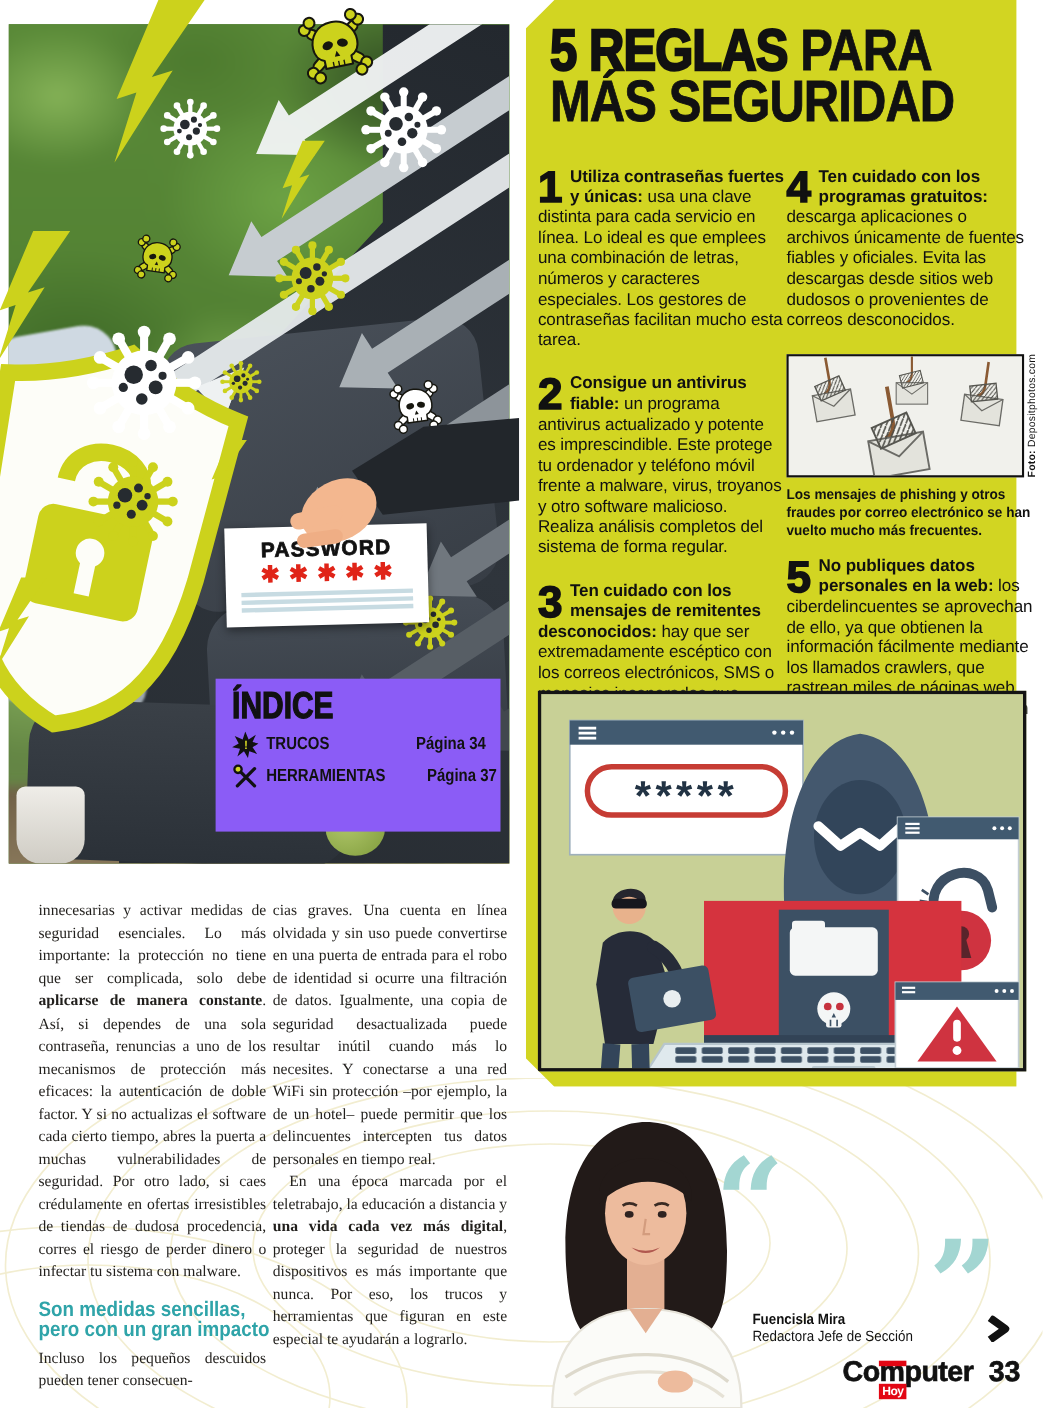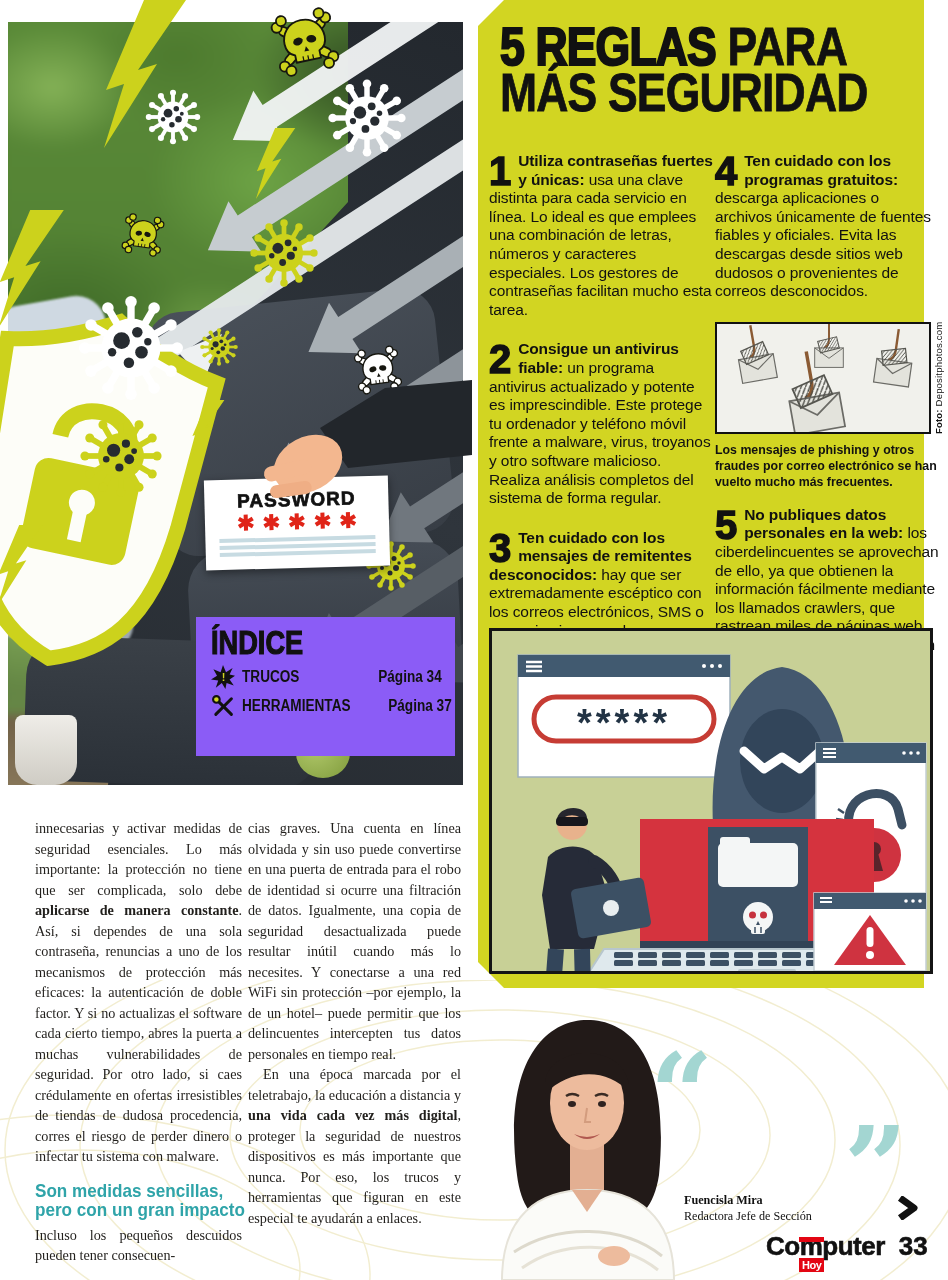--- a/index.html
+++ b/index.html
@@ -98,21 +98,21 @@
 
   
   .woman { position:absolute; left:462px; top:1000px; width:252px; height:280px; z-index:1; }
   .quote { position:absolute; left:648px; top:1066px; width:300px; height:180px; z-index:2; }
   .q-mark { position:absolute; font-family:"DejaVu Serif", serif; font-weight:700; font-size:110px; line-height:80px;
     color:#a3d6d2; z-index:0; }
   .q-open { left:2px; top:-12px; }
   .q-close { left:196px; top:62px; }
   .q-text { position:absolute; left:36px; top:20px; width:252px; font-size:26.5px; line-height:32px; color:#3c3c3c;
     letter-spacing:-.3px; z-index:1; }
-  .q-attr { position:absolute; left:36px; top:126px; z-index:1;font-family:Liberation Serif, serif; }
+  .q-attr { position:absolute; left:36px; top:126px; z-index:1; }
   .q-author { font-size:13.5px; font-weight:700; transform:scaleX(.9); transform-origin:left; white-space:nowrap; }
   .q-role { font-size:13.5px; transform:scaleX(.9); transform-origin:left; white-space:nowrap; }
   .q-arrow { position:absolute; left:249px; top:130px; width:22px; height:24px; z-index:1; }
 
   .brand { position:absolute; left:766px; top:1231px; display:flex; align-items:flex-start; gap:14px; z-index:2; }
   .brand-name { position:relative; font-size:26px; font-weight:700; letter-spacing:-.5px; -webkit-text-stroke:.6px #111; }
   .brand-bar { position:absolute; left:33px; top:6px; width:25px; height:4.5px; background:#e30613; }
   .brand-hoy { position:absolute; left:33px; top:27px; background:#e30613; color:#fff; font-size:11px; font-weight:700;
     line-height:14px; padding:0 3px;text-align:center; -webkit-text-stroke:0; }
   .brand-num { font-size:26px; font-weight:700; -webkit-text-stroke:.6px #111; }
@@ -457,21 +457,21 @@
   </svg>
 
   <div class="col-text col1" lang="es">
     <p><span>innecesarias y activar medidas de seguridad esenciales. Lo más importante: la protección no tiene que ser complicada, solo debe </span><b>aplicarse de manera constante</b><span>. Así, si dependes de una sola contraseña, renuncias a uno de los mecanismos de protección más eficaces: la autenticación de doble factor. Y si no actualizas el software cada cierto tiempo, abres la puerta a muchas vulnerabilidades de seguridad. Por otro lado, si caes crédulamente en ofertas irresistibles de tiendas de dudosa procedencia, corres el riesgo de perder dinero o infectar tu sistema con malware.</span></p>
     <h3 class="subhead"><span>Son medidas sencillas,</span><br><span>pero con un gran impacto</span></h3>
     <p><span>Incluso los pequeños descuidos pueden tener consecuen-</span></p>
   </div>
 
   <div class="col-text col2" lang="es">
     <p><span>cias graves. Una cuenta en línea olvidada y sin uso puede convertirse en una puerta de entrada para el robo de identidad si ocurre una filtración de datos. Igualmente, una copia de seguridad desactualizada puede resultar inútil cuando más lo necesites. Y conectarse a una red WiFi sin protección –por ejemplo, la de un hotel– puede permitir que los delincuentes intercepten tus datos personales en tiempo real.</span></p>
-    <p class="indented"><span>En una época marcada por el teletrabajo, la educación a distancia y </span><b>una vida cada vez más digital</b><span>, proteger la seguridad de nuestros dispositivos es más importante que nunca. Por eso, los trucos y herramientas que figuran en este especial te ayudarán a enlaces.</span></p>
+    <p class="indented"><span>En una época marcada por el teletrabajo, la educación a distancia y </span><b>una vida cada vez más digital</b><span>, proteger la seguridad de nuestros dispositivos es más importante que nunca. Por eso, los trucos y herramientas que figuran en este especial te ayudarán a lograrlo.</span></p>
   </div>
 
   <svg class="woman" viewBox="0 0 252 280">
     <path d="M55,175 C40,60 85,20 125,20 C170,20 208,60 197,175 C191,215 168,228 152,218 L150,232 L96,232 L94,218 C80,228 60,215 55,175 Z" fill="#221a18"></path>
     <rect x="108" y="140" width="34" height="52" fill="#e3af92"></rect>
     <ellipse cx="125" cy="103" rx="37" ry="47" fill="#edbb9d"></ellipse>
     <path d="M83,82 C88,44 160,42 167,84 L167,92 C145,68 108,68 83,94 Z" fill="#221a18"></path>
     <path d="M104,96 Q110,92 117,96" stroke="#3a2b24" stroke-width="2.5" fill="none"></path>
     <path d="M133,96 Q140,92 146,96" stroke="#3a2b24" stroke-width="2.5" fill="none"></path>
     <ellipse cx="110" cy="104" rx="4" ry="3" fill="#2e2220"></ellipse>

